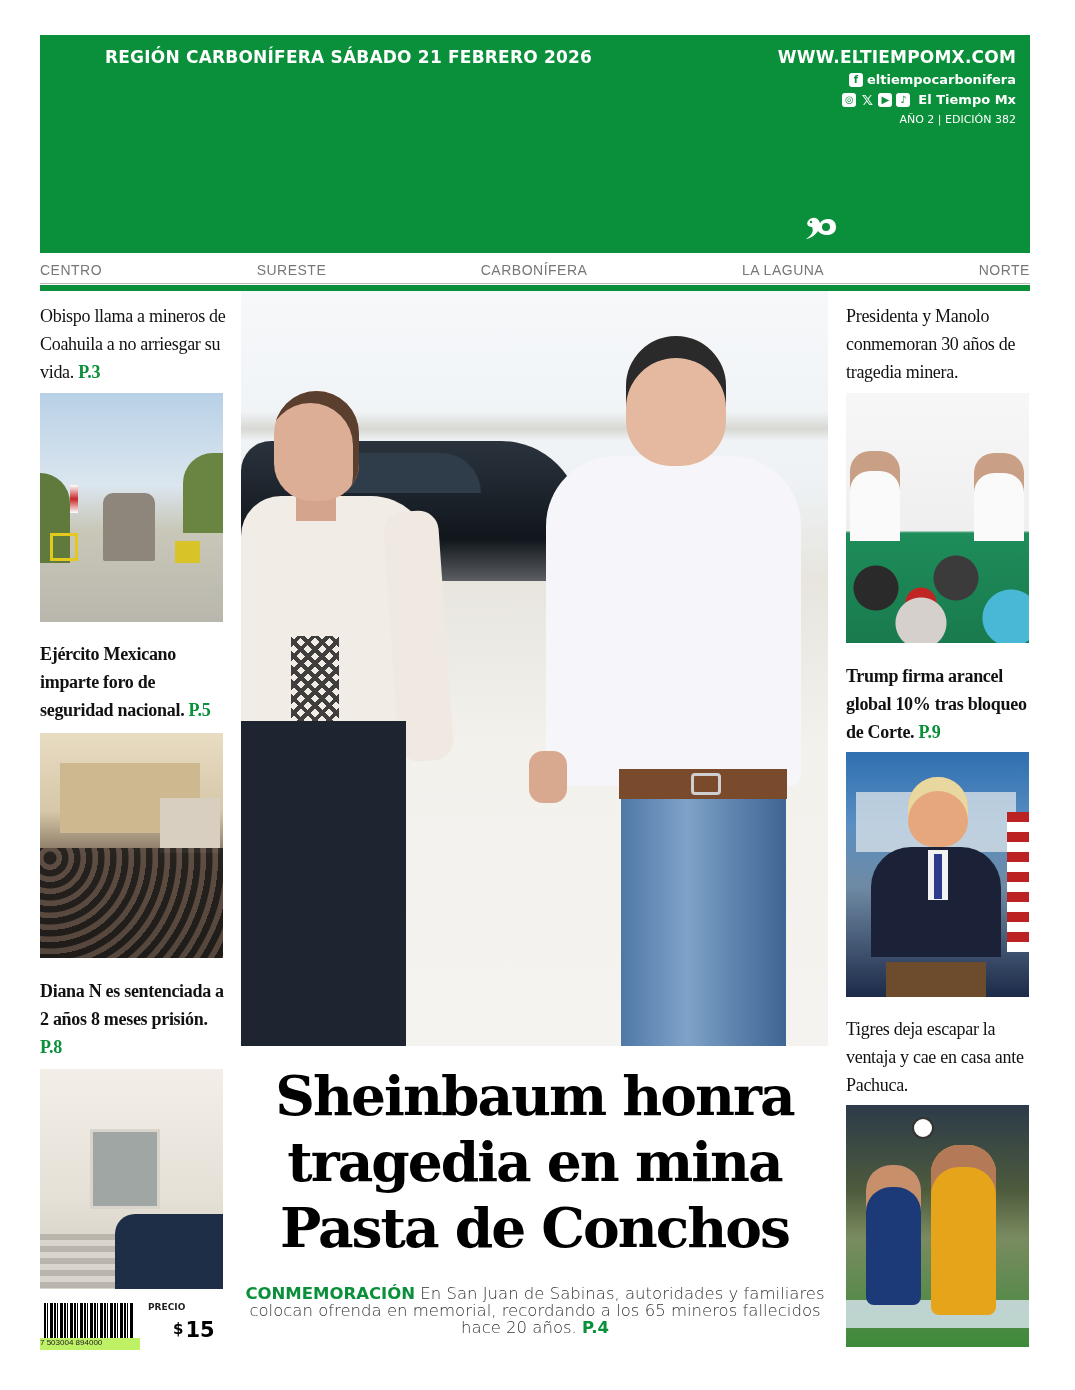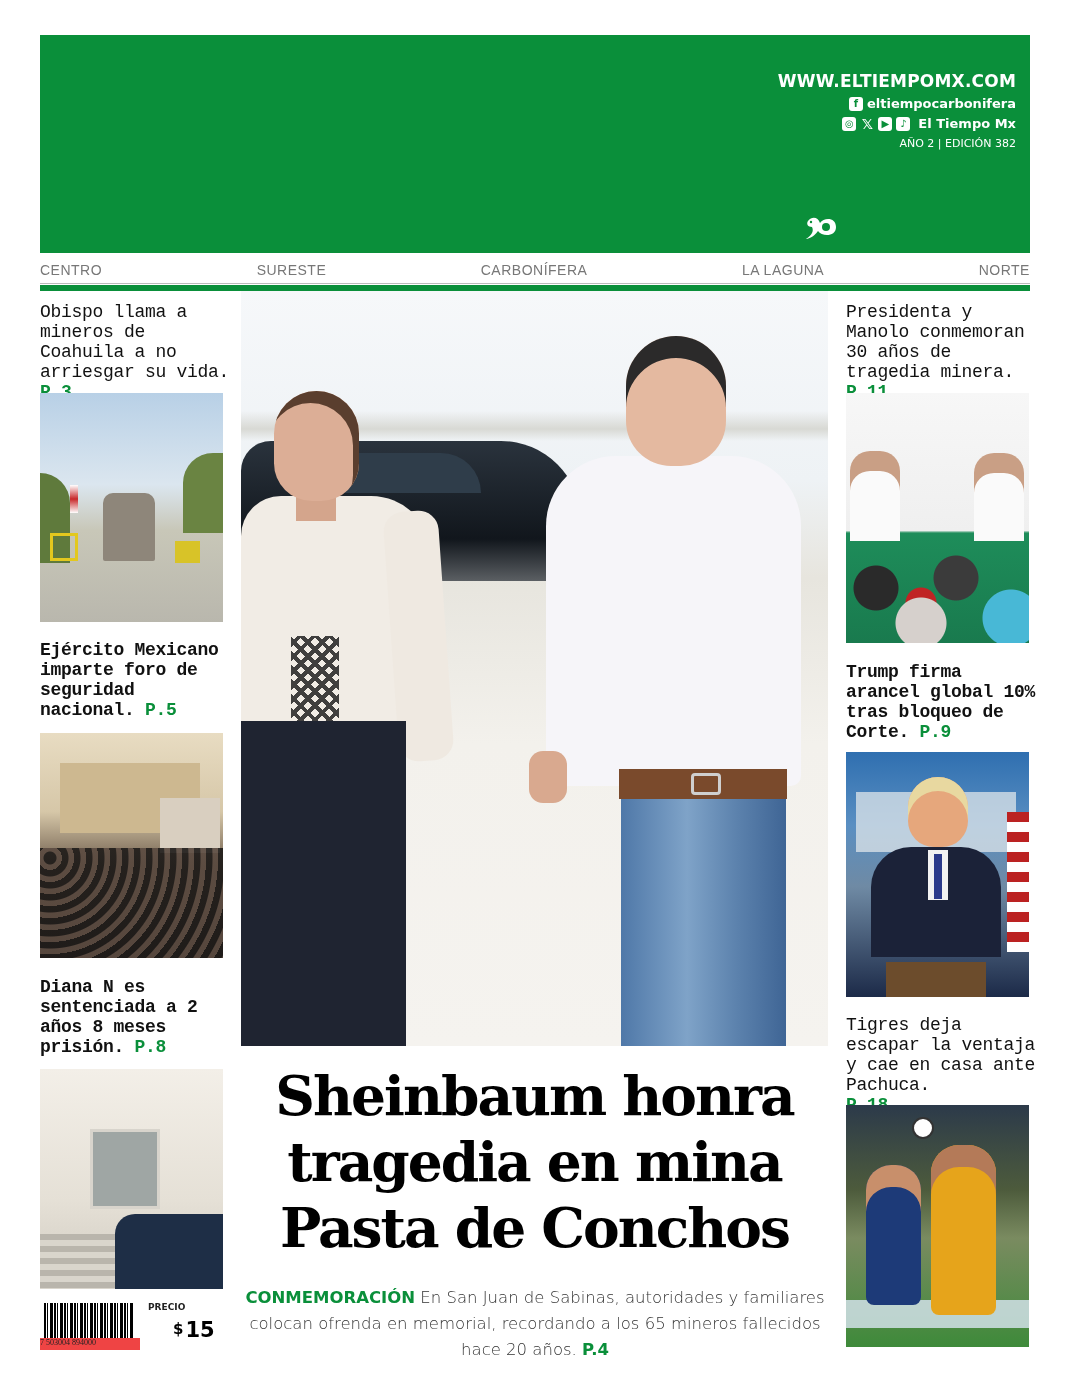--- a/index.html
+++ b/index.html
@@ -5,35 +5,35 @@
   * { box-sizing: border-box; margin: 0; padding: 0; }
   html, body { width: 1075px; height: 1390px; background: #ffffff; overflow: hidden; }
   body { position: relative; font-family: "Liberation Sans", sans-serif; color: #111; }
 
   
   .masthead { position: absolute; left: 40px; top: 35px; width: 990px; height: 218px; background: #0a8f3a; overflow: hidden; }
   .dateline { position: absolute; left: 65px; top: 12px; color: #fff; font-family: "DejaVu Sans", sans-serif; font-weight: bold; font-size: 17px; letter-spacing: 0.2px; }
   .logo { position: absolute; left: 62px; top: 18px; color: #fff; font-family: "DejaVu Serif", serif; font-size: 168px; letter-spacing: -4px; line-height: 1; white-space: nowrap; }
   .subtitle { position: absolute; left: 158px; top: 187px; color: #fff; font-family: "Liberation Serif", serif; font-weight: bold; font-size: 16px; letter-spacing: 12px; margin-top: 46px; }
   .bird { position: absolute; left: 762px; top: 178px; width: 40px; height: 30px; }
-  .rightinfo { position: absolute; right: 14px; top: 12px; text-align: right; color: #fff; font-family: "DejaVu Sans", sans-serif; font-weight: bold; margin-top: 24px; }
+  .rightinfo { position: absolute; right: 14px; top: 12px; text-align: right; color: #fff; font-family: "DejaVu Sans", sans-serif; font-weight: bold; }
   .rightinfo .url { font-size: 17px; letter-spacing: 0.2px; }
   .rightinfo .row { font-size: 13px; margin-top: 5px; display: flex; justify-content: flex-end; align-items: center; gap: 4px; }
   .rightinfo .edition { font-size: 11px; margin-top: 6px; font-weight: normal; }
   .soc { display: inline-block; width: 14px; height: 14px; background: #fff; border-radius: 3px; color: #0a8f3a; font-size: 10px; line-height: 14px; text-align: center; font-weight: bold; }
   .soc.x { background: transparent; color: #fff; font-size: 14px; width: 14px; }
 
   
   .sections { position: absolute; left: 40px; top: 262px; width: 990px; height: 20px; display: flex; justify-content: space-between; font-family: "Liberation Sans", sans-serif; font-size: 14px; color: #777; letter-spacing: 0.5px; }
   .sections span { cursor: pointer; }
   .sec-rule-thin { position: absolute; left: 40px; top: 283px; width: 990px; height: 1px; background: #bbb; }
   .sec-rule { position: absolute; left: 40px; top: 285px; width: 990px; height: 6px; background: #0a8f3a; }
 
   
-  .story-title { position: absolute; font-family: Liberation Mono, monospace; font-size: 18px; line-height: 20px; color: #111; letter-spacing: -0.3px; }
+  .story-title { position: absolute; font-family: Liberation Serif, serif; font-size: 18px; line-height: 28px; color: #111; letter-spacing: -0.3px; }
   .story-title .pg { color: #0a8f3a; font-weight: bold; }
   .story-title.bold { font-weight: bold; }
   .photo { position: absolute; overflow: hidden; }
 
   
   .ph-road { left: 40px; top: 393px; width: 183px; height: 229px; background: linear-gradient(180deg, #b8d0e6 0%, #dbe6ef 40%, #c8c7b8 60%, #b9b7ad 100%); }
   .ph-road .trees-l { position: absolute; left: 0; top: 80px; width: 30px; height: 90px; background: #5f7a3c; border-radius: 0 30px 0 0; }
   .ph-road .trees-r { position: absolute; right: 0; top: 60px; width: 40px; height: 80px; background: #6a8442; border-radius: 30px 0 0 0; }
   .ph-road .truck { position: absolute; left: 63px; top: 100px; width: 52px; height: 68px; background: #8e867a; border-radius: 10px 10px 2px 2px; }
   .ph-road .gate-l { position: absolute; left: 10px; top: 140px; width: 28px; height: 28px; border: 3px solid #e3c81e; }
@@ -90,35 +90,36 @@
   .mp-woman-arm { position: absolute; left: 150px; top: 220px; width: 55px; height: 250px; background: #efe9e1; border-radius: 20px; transform: rotate(-4deg); }
   .mp-man-head { position: absolute; left: 385px; top: 45px; width: 100px; height: 130px; background: #e4b9a0; border-radius: 50px 50px 45px 45px; box-shadow: inset 0 22px 0 #2b2a2a; }
   .mp-man-shirt { position: absolute; left: 305px; top: 165px; width: 255px; height: 330px; background: #f6f5f9; border-radius: 70px 70px 10px 10px; }
   .mp-man-belt { position: absolute; left: 378px; top: 478px; width: 168px; height: 30px; background: #7a4a2c; }
   .mp-man-buckle { position: absolute; left: 450px; top: 482px; width: 30px; height: 22px; border: 3px solid #cfcfcf; border-radius: 4px; }
   .mp-man-jeans { position: absolute; left: 380px; top: 505px; width: 165px; height: 250px; background: linear-gradient(90deg, #4f78a8, #7fa3c8 40%, #5c82ad 70%, #3f6595); }
   .mp-man-hand { position: absolute; left: 288px; top: 460px; width: 38px; height: 52px; background: #d9a98f; border-radius: 14px; }
 
   
   .headline { position: absolute; left: 241px; top: 1063px; width: 587px; text-align: center; font-family: "DejaVu Serif", serif; font-weight: bold; font-size: 55px; line-height: 66px; letter-spacing: -2px; color: #000; }
-  .dek { position: absolute; left: 245px; top: 1285px; width: 580px; text-align: center; font-family: "DejaVu Sans", sans-serif; font-size: 16.5px; line-height: 26px; color: #333; font-weight: 300; }
+  .dek { position: absolute; left: 245px; top: 1285px; width: 580px; text-align: center; font-family: "DejaVu Sans", sans-serif; font-size: 16.5px; line-height: 17px; color: #333; font-weight: 300; }
   .dek .kicker { color: #0a8f3a; font-weight: bold; }
   .dek .pg { color: #0a8f3a; font-weight: bold; }
 
   
   .barcode { position: absolute; left: 44px; top: 1303px; width: 90px; height: 40px; background: repeating-linear-gradient(90deg, #000 0 2px, #fff 2px 3px, #000 3px 4px, #fff 4px 6px, #000 6px 9px, #fff 9px 10px); }
-  .barcode-num { position: absolute; left: 40px; top: 1338px; width: 100px; height: 12px; background: #ef4444; font-family: Liberation Serif, serif; font-size: 8px; color: #222; }
+  .barcode-num { position: absolute; left: 40px; top: 1338px; width: 100px; height: 12px; background: #bef264; font-family: Liberation Sans, sans-serif; font-size: 8px; color: #222; }
   .price-label { position: absolute; left: 148px; top: 1302px; font-family: "DejaVu Sans", sans-serif; font-weight: bold; font-size: 9px; color: #222; }
   .price { position: absolute; left: 141px; top: 1318px; font-family: "DejaVu Sans", sans-serif; font-weight: bold; font-size: 21px; color: #000; margin-left: 32px; }
   .price .cur { font-size: 15px; vertical-align: 3px; margin-right: 2px; }
 </style>
 </head>
 <body>
 
 <header class="masthead">
+  <div class="dateline">REGIÓN CARBONÍFERA SÁBADO 21 FEBRERO 2026</div>
   <div class="subtitle">REGIÓN CARBONÍFERA</div>
   <svg class="bird" viewBox="0 0 40 30">
     <path d="M6 8 C10 3 16 4 18 10 C22 4 34 4 34 14 C34 24 20 24 16 18 C12 24 6 26 4 26 C10 22 12 18 10 14 C6 14 4 11 6 8 Z" fill="#fff"></path>
     <circle cx="24" cy="14" r="4" fill="#0a8f3a"></circle>
     <circle cx="9" cy="9" r="1.2" fill="#0a8f3a"></circle>
   </svg>
   <div class="rightinfo">
     <div class="url">WWW.ELTIEMPOMX.COM</div>
     <div class="row">
       <span class="soc">f</span>

